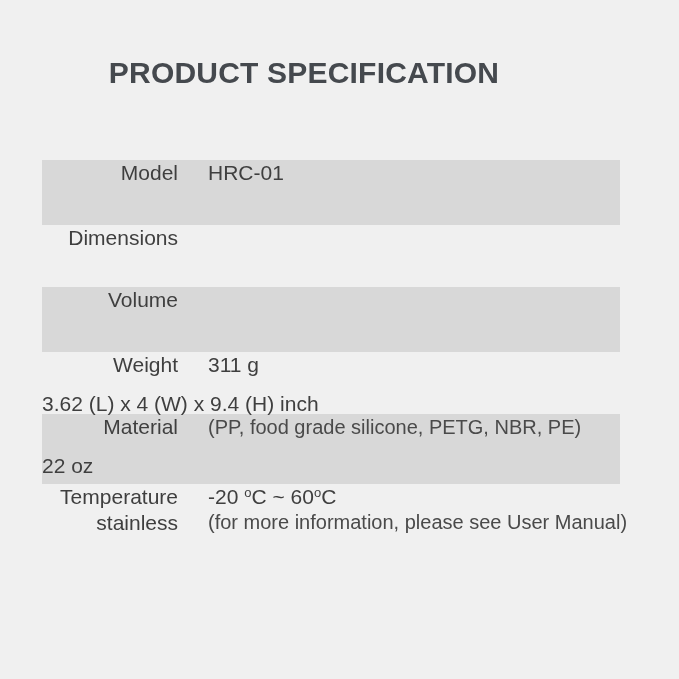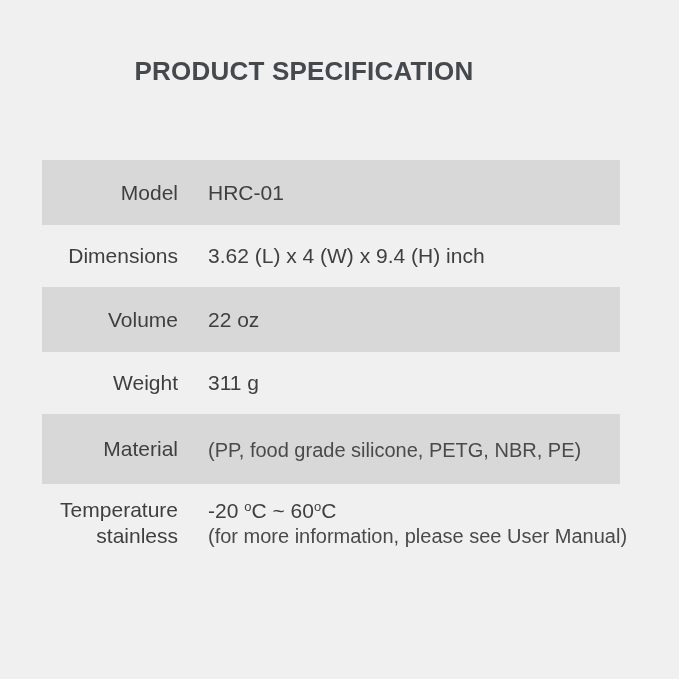--- a/index.html
+++ b/index.html
@@ -21,53 +21,52 @@
     background: #f0f0f0;
     box-sizing: border-box;
   }
 
   .spec-title {
     position: absolute;
     top: 56px;
     left: 0;
     width: 608px;
     text-align: center;
-    font-size: 26px;
+    font-size: 30px;
     font-weight: bold;
     letter-spacing: 0.2px;
     color: #45494e;
     white-space: nowrap;
   }
 
   .spec-table {
     position: absolute;
     top: 160px;
     left: 42px;
     width: 578px;
   }
 
   .spec-row {
     display: flex;
-    align-items: center;
     box-sizing: border-box;
     width: 578px;
   }
 
   .spec-row.shaded {
     background: #d8d8d8;
   }
 
   .spec-row.plain {
     background: transparent;
   }
 
   
   .row-model       { height: 65px; }
-  .row-dimensions  { height: 62px; }
-  .row-volume      { height: 65px; }
+  .row-dimensions  { height: 62px; flex-direction: column; }
+  .row-volume      { height: 65px; flex-direction: column; }
   .row-weight      { height: 62px; }
   .row-material    { height: 70px; }
   .row-temperature { height: 78px; }
 
   .spec-label {
     width: 166px;
     flex: 0 0 166px;
     text-align: right;
     padding-right: 30px;
     box-sizing: border-box;

